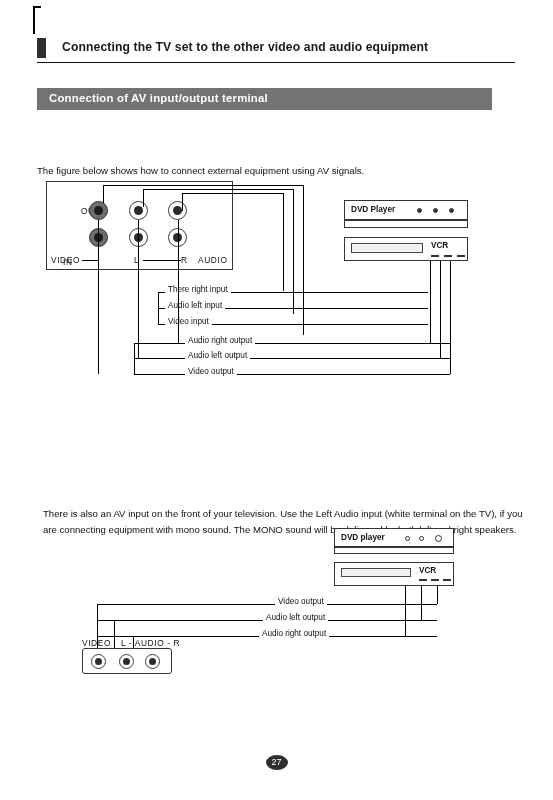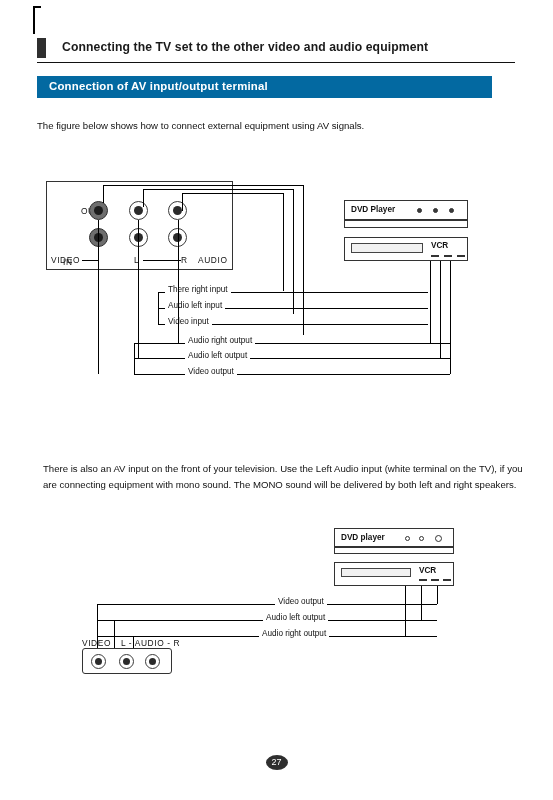--- a/index.html
+++ b/index.html
@@ -60,39 +60,40 @@
   .chapter-rule {
     position: absolute;
     left: 37px; top: 62px;
     width: 478px; height: 0;
     border-top: 1.4px solid #111;
   }
 
   
   .section-bar {
     position: absolute;
-    left: 37px; top: 76px;
+    left: 37px; top: 88px;
     width: 455px; height: 22px;
-    background: #0369a1;
+    background: #737373;
   }
   .section-bar-text {
     position: absolute;
     left: 12px; top: 4px;
     color: #ffffff;
     font-size: 11.4px;
     font-weight: bold;
     letter-spacing: 0.2px;
     white-space: nowrap;
   }
 
   .para {
     position: absolute;
     font-size: 9.6px;
     line-height: 14px;
     color: #111;
+    margin-top: 45px;
   }
   #intro-para { left: 37px; top: 119px; width: 490px; }
 
   #mono-para {
     left: 43px; top: 461px; width: 480px;
     font-size: 9.6px; line-height: 15.5px;
   }
 
   
   .diagram1 {

